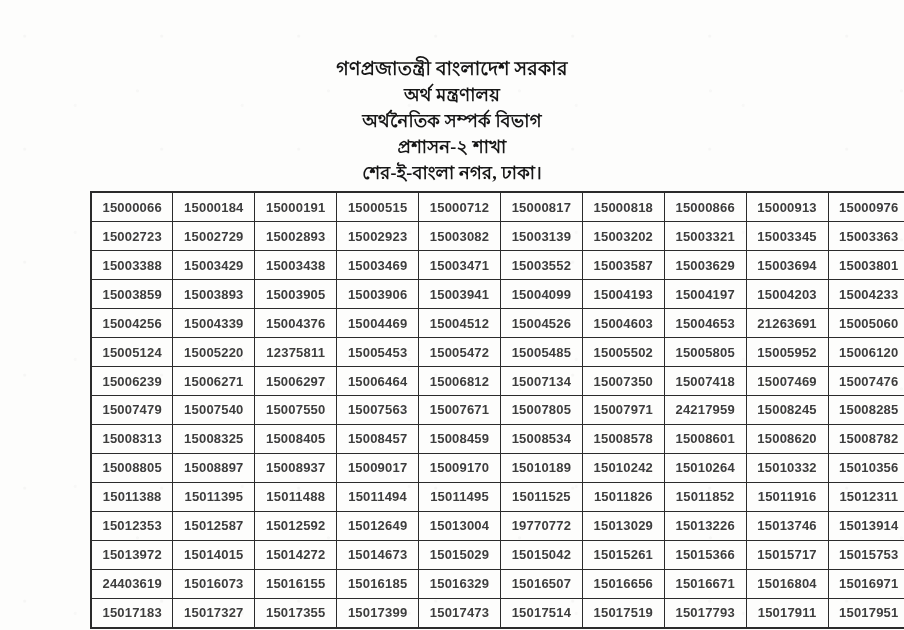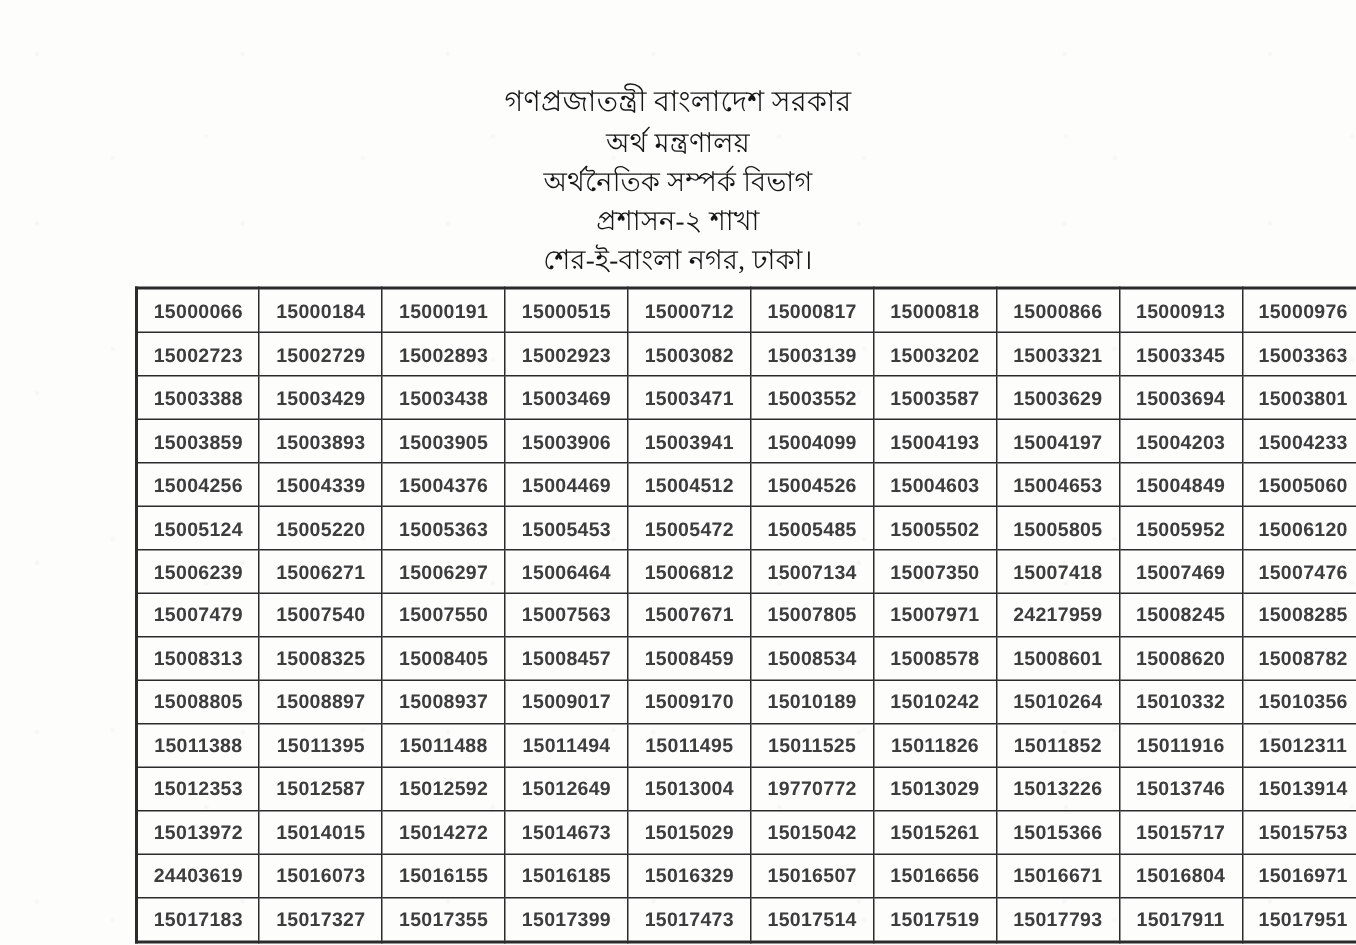--- a/index.html
+++ b/index.html
@@ -21,21 +21,21 @@
       radial-gradient(circle at 18% 32%, rgba(120,120,120,.05) 0 1px, transparent 2px),
       radial-gradient(circle at 72% 61%, rgba(120,120,120,.045) 0 1px, transparent 2px),
       radial-gradient(circle at 45% 83%, rgba(120,120,120,.04) 0 1px, transparent 2px);
     background-size:137px 113px, 191px 149px, 167px 127px;
   }
   .doc-header{
     position:absolute;top:56px;left:0;width:100%;
     text-align:center;color:var(--header_text);
   }
   .doc-header .line{
-    line-height:26px;font-size:18px;font-weight:400;letter-spacing:.2px;
+    line-height:26px;font-size:18px;font-weight:700;letter-spacing:.2px;
     font-family:"Liberation Serif","DejaVu Serif",serif;
   }
   .doc-header .line.l1{font-size:19px;}
   .table-wrap{
     position:absolute;left:42px;top:191px;width:821px;height:438px;margin-left:48px;
   }
   table.numbers{
     width:100%;height:100%;
     border-collapse:collapse;table-layout:fixed;
     border:2px solid var(--table_border);
@@ -112,27 +112,27 @@
         </tr>
         <tr>
           <td>15004256</td>
           <td>15004339</td>
           <td>15004376</td>
           <td>15004469</td>
           <td>15004512</td>
           <td>15004526</td>
           <td>15004603</td>
           <td>15004653</td>
-          <td>15004849</td>
+          <td>21263691</td>
           <td>15005060</td>
         </tr>
         <tr>
           <td>15005124</td>
           <td>15005220</td>
-          <td>15005363</td>
+          <td>12375811</td>
           <td>15005453</td>
           <td>15005472</td>
           <td>15005485</td>
           <td>15005502</td>
           <td>15005805</td>
           <td>15005952</td>
           <td>15006120</td>
         </tr>
         <tr>
           <td>15006239</td>

